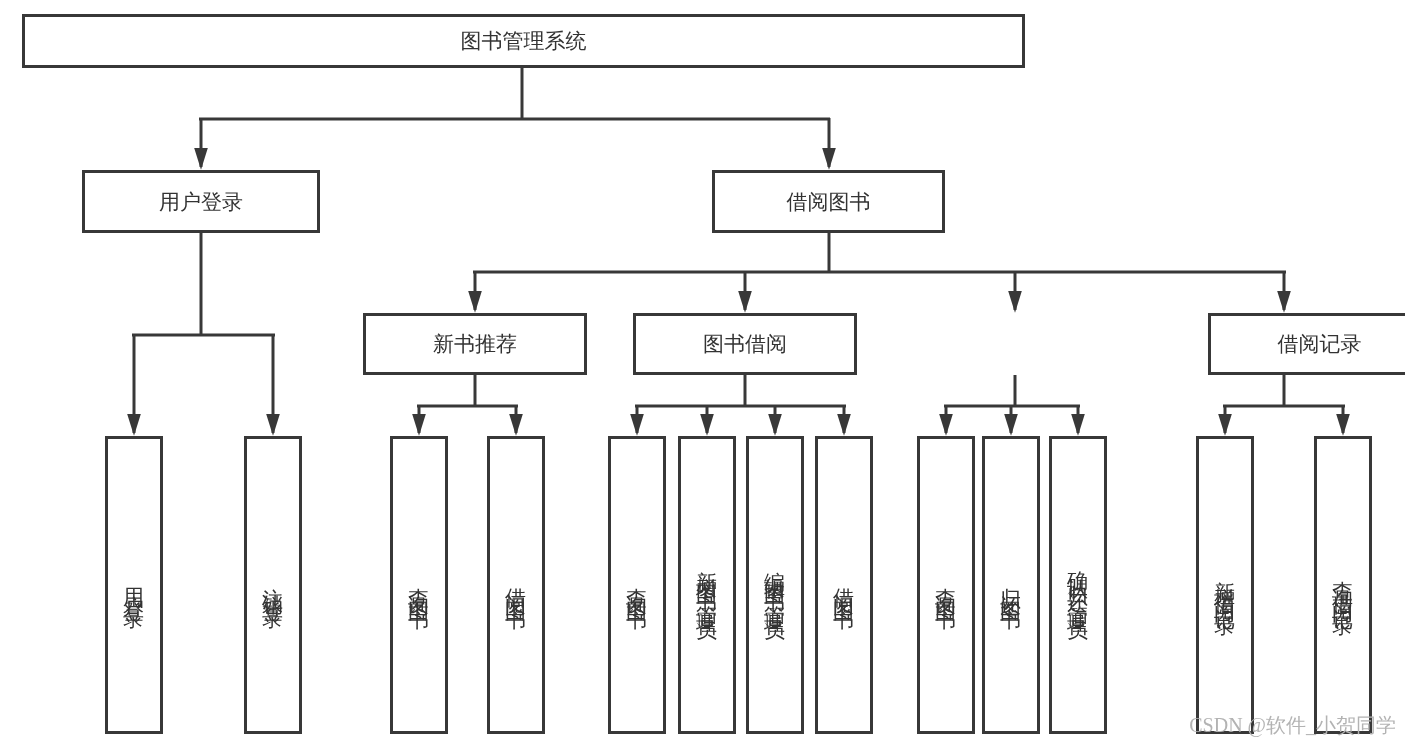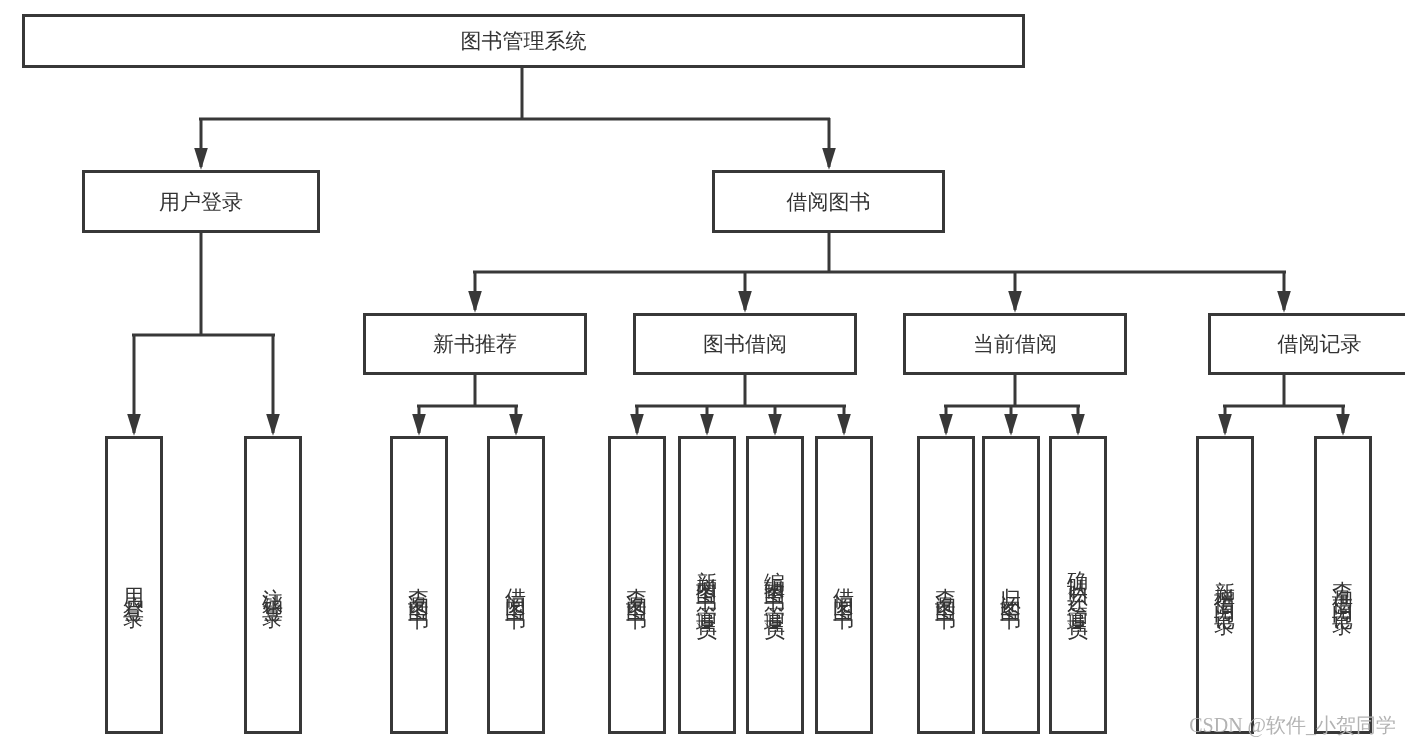--- a/index.html
+++ b/index.html
@@ -148,23 +148,20 @@
   <div class="box n-bmgmt">
     <span class="lbl">借阅图书</span>
   </div>
 
   <div class="box n-nbr">
     <span class="lbl">新书推荐</span>
   </div>
   <div class="box n-bb">
     <span class="lbl">图书借阅</span>
   </div>
-  <div class="box n-cb">
-    <span class="lbl">当前借阅</span>
-  </div>
   <div class="box n-br">
     <span class="lbl">借阅记录</span>
   </div>
 
   <div class="box leaf l-ul1">
     <span class="lbl v">用户登录</span>
   </div>
   <div class="box leaf l-ul2">
     <span class="lbl v">注销登录</span>
   </div>

